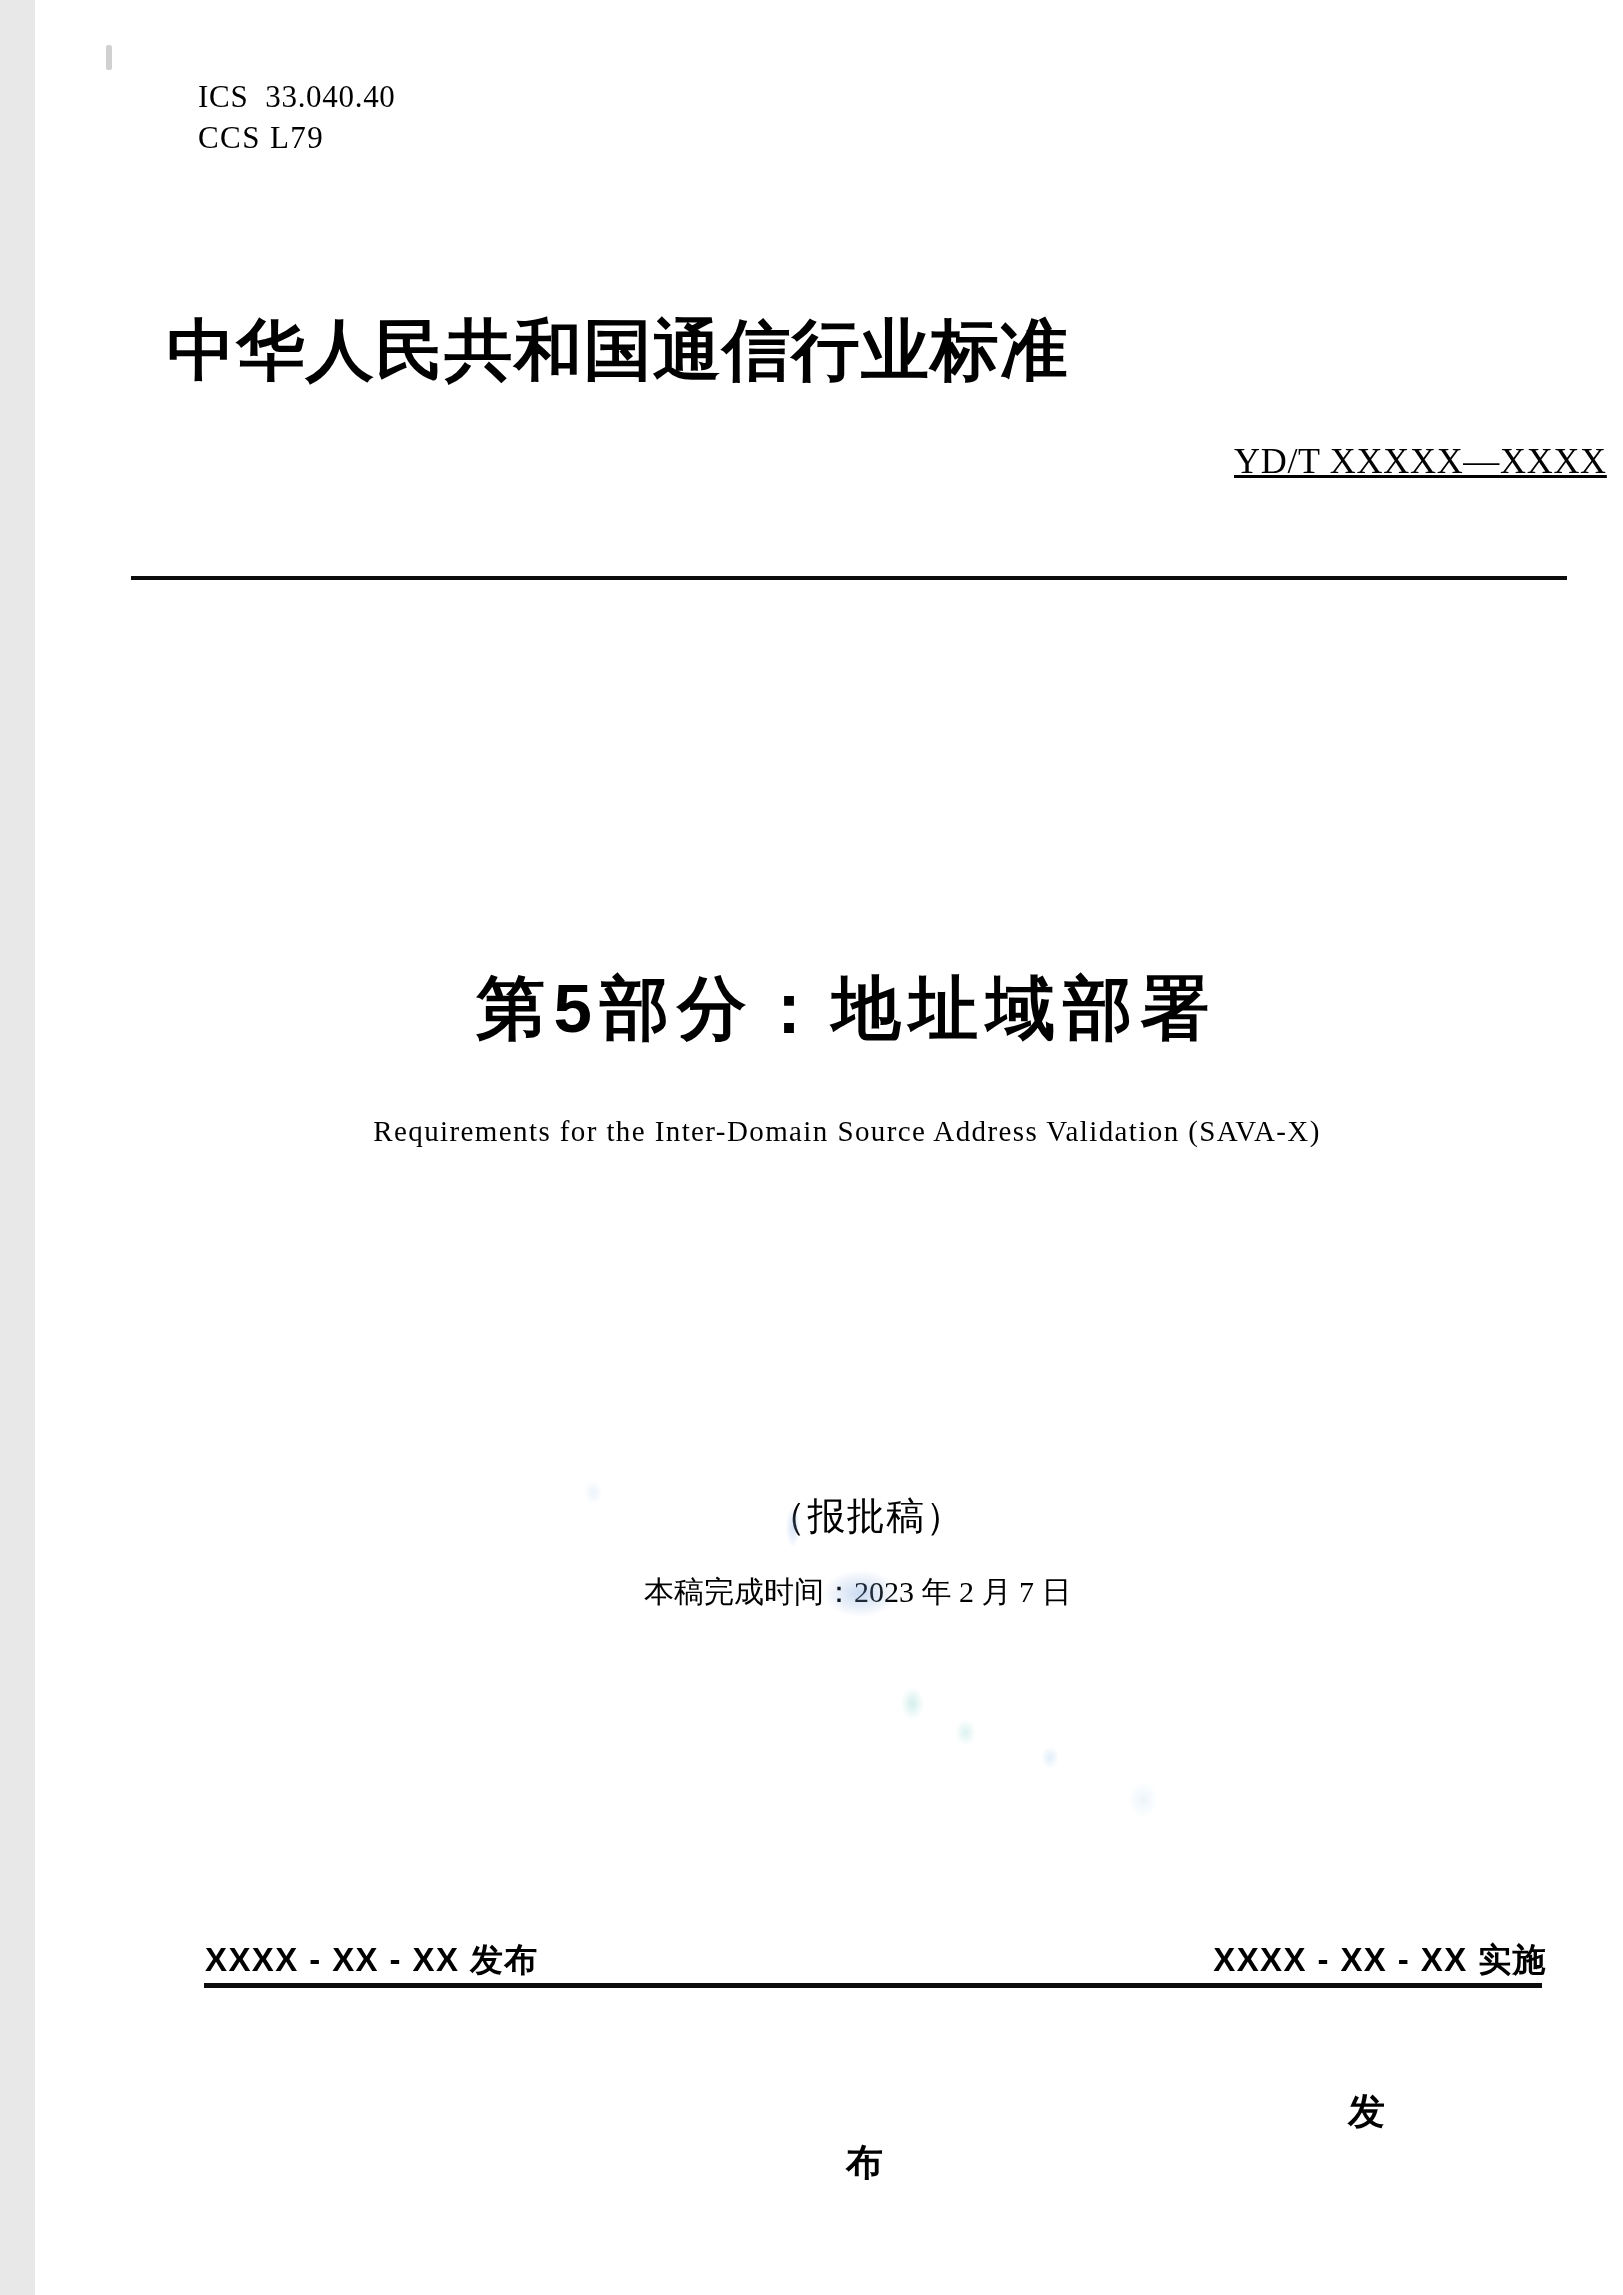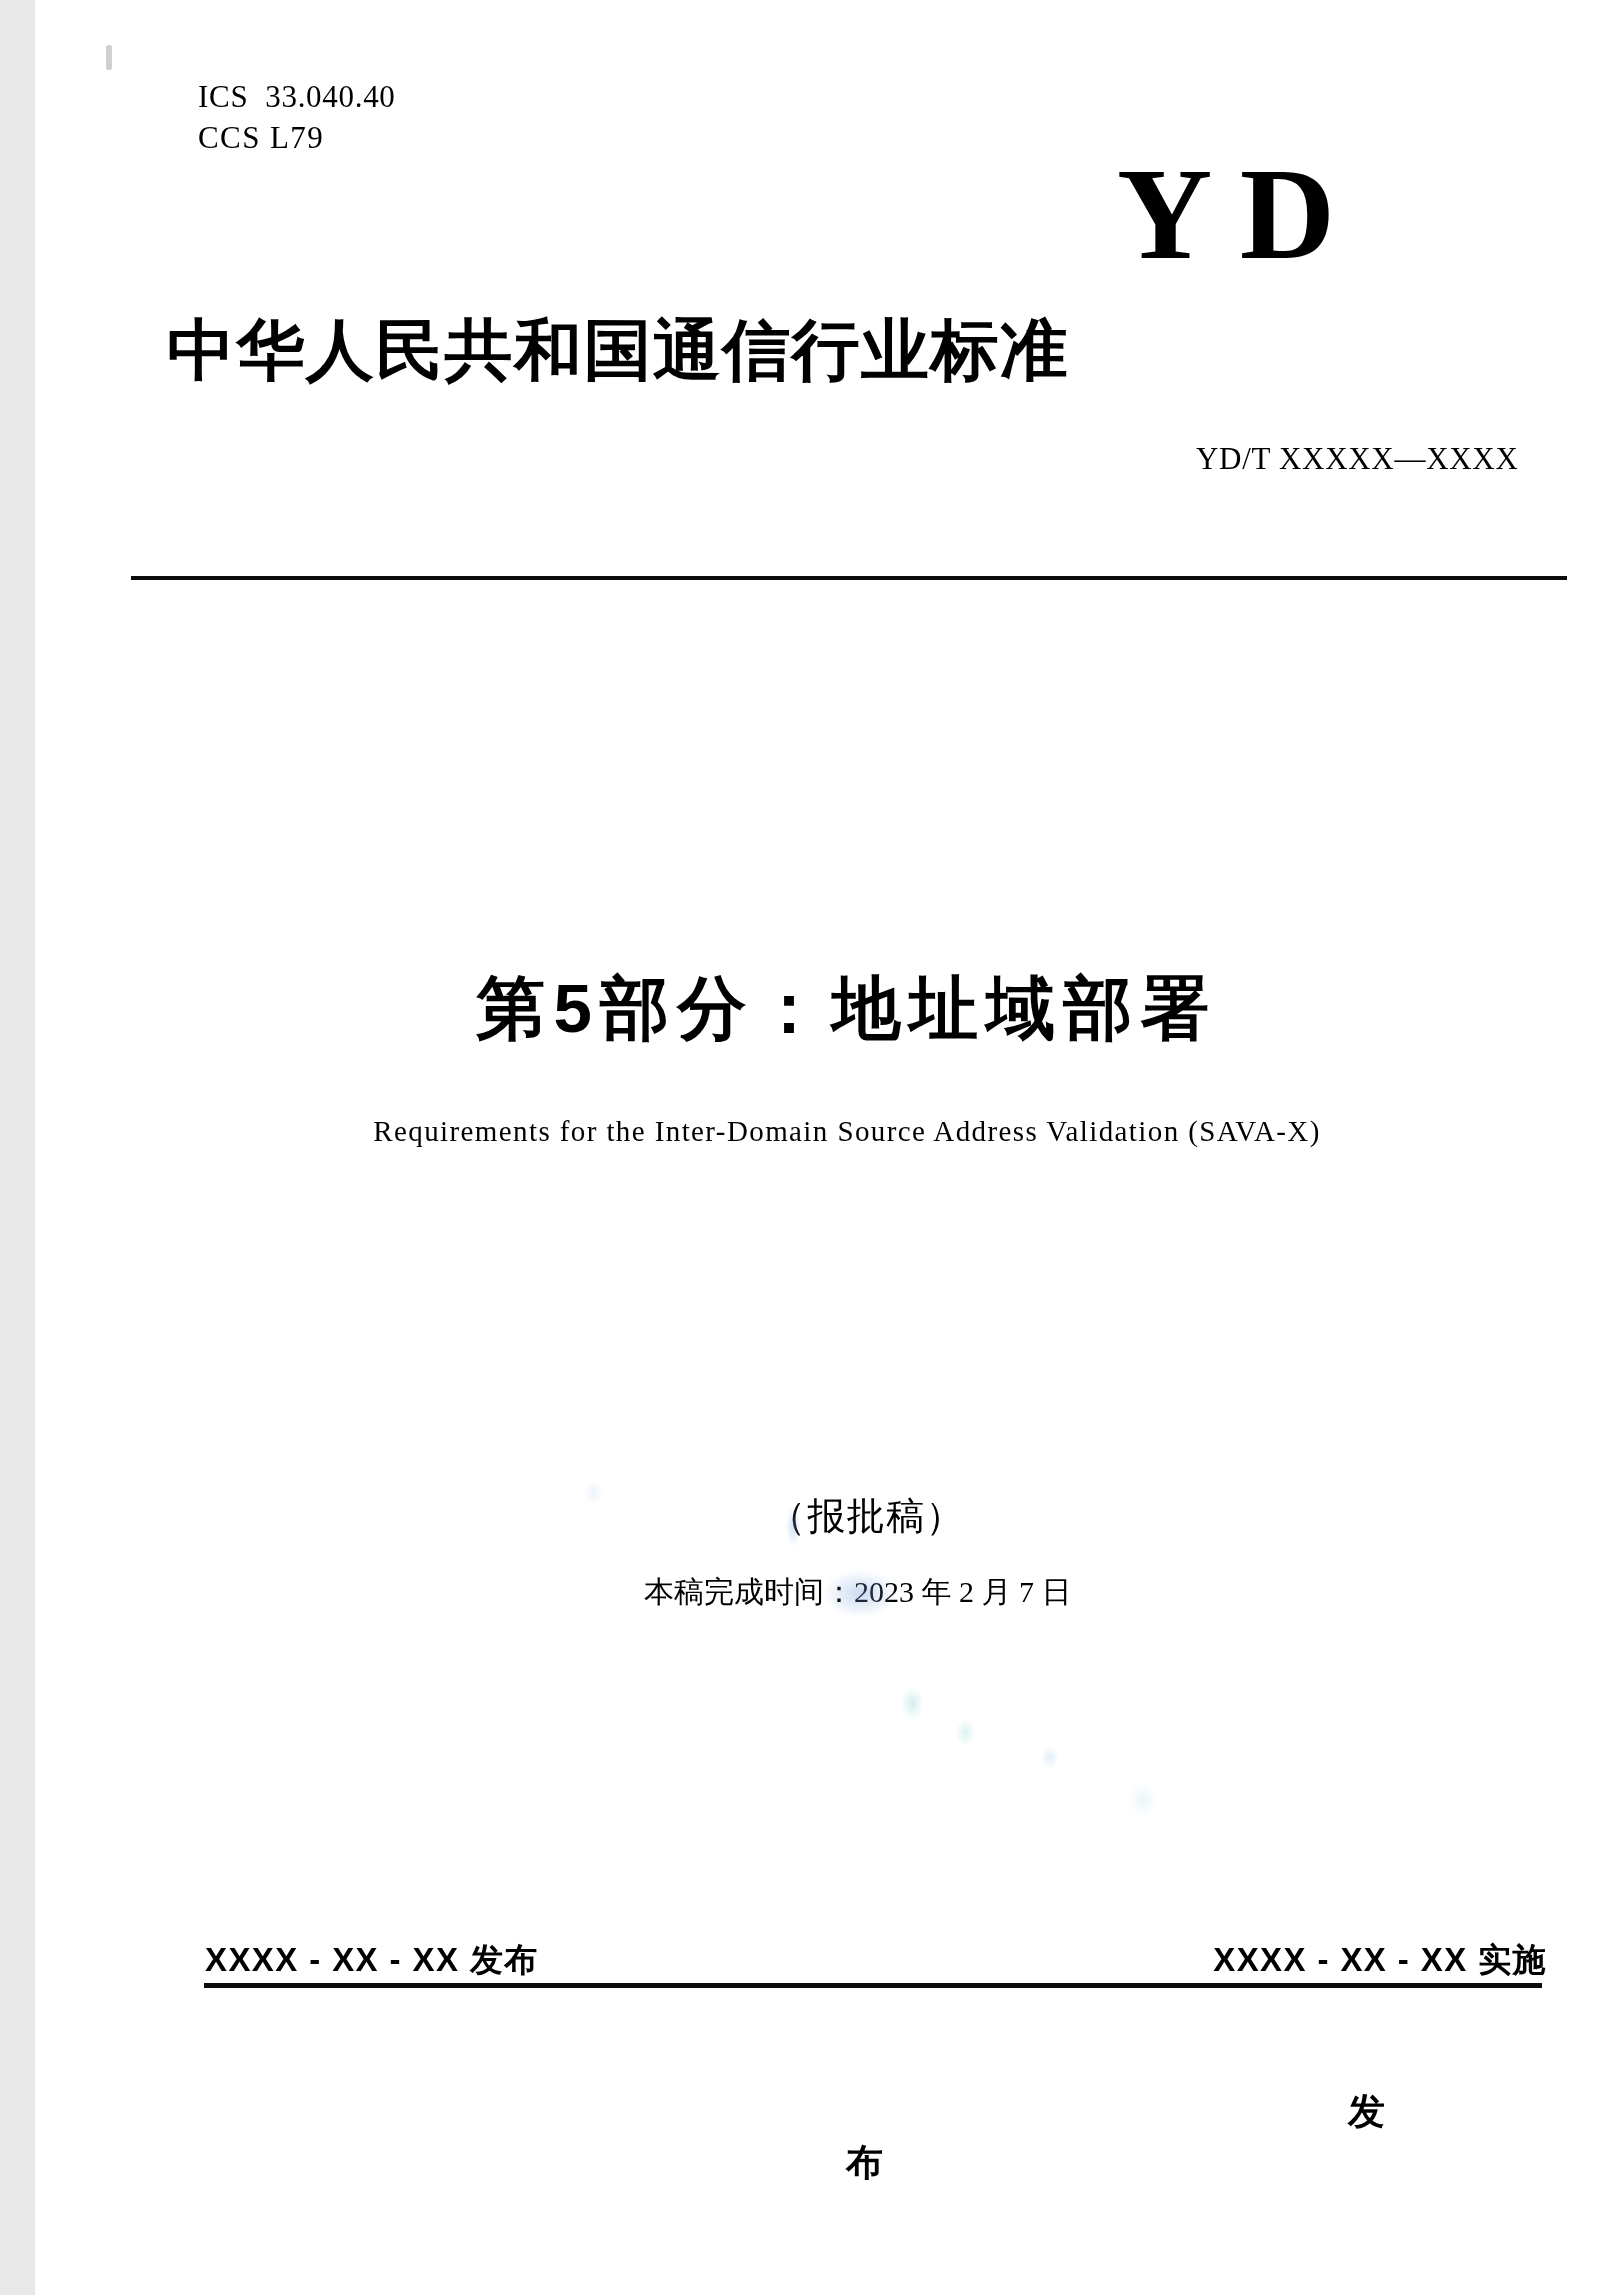--- a/index.html
+++ b/index.html
@@ -35,23 +35,24 @@
     font-family: "Liberation Serif", serif;
   }
   .std-category {
     left: 132px; top: 316px;
     font-size: 68px; font-weight: 700; letter-spacing: 1.4px;
     font-family: "Liberation Sans", sans-serif;
     transform: scaleY(0.98);
     transform-origin: left top;
   }
   .std-number {
-    left: 1161px; top: 443px;
-    font-size: 31px; letter-spacing: 0.7px;
+    left: 1199px; top: 443px;
+    font-size: 36px; letter-spacing: 0.7px;
     font-family: "Liberation Serif", serif;
+    text-decoration: underline;
   }
   .rule-top {
     left: 96px; top: 576px;
     width: 1436px; height: 4.1px;
     background: #0c0c0c;
   }
   .title-cn {
     left: 0; width: 1624px; text-align: center;
     font-size: 69px; font-weight: 700;
     font-family: "Liberation Sans", sans-serif;
@@ -141,21 +142,20 @@
 </head>
 <body>
 
 <div class="page">
 
   <div class="artifact art-corner"></div>
 
   <div class="abs ics-line">ICS  33.040.40</div>
   <div class="abs ccs-line">CCS L79</div>
 
-  <div class="abs yd-logo">YD</div>
 
   <div class="abs std-category">中华人民共和国通信行业标准</div>
 
   <div class="abs std-number">YD/T XXXXX—XXXX</div>
 
   <div class="abs rule-top"></div>
 
   <div class="abs title-cn title-cn-2">第5部分：地址域部署</div>
 
   <div class="abs title-en title-en-1">Requirements for the Inter-Domain Source Address Validation (SAVA-X)</div>

